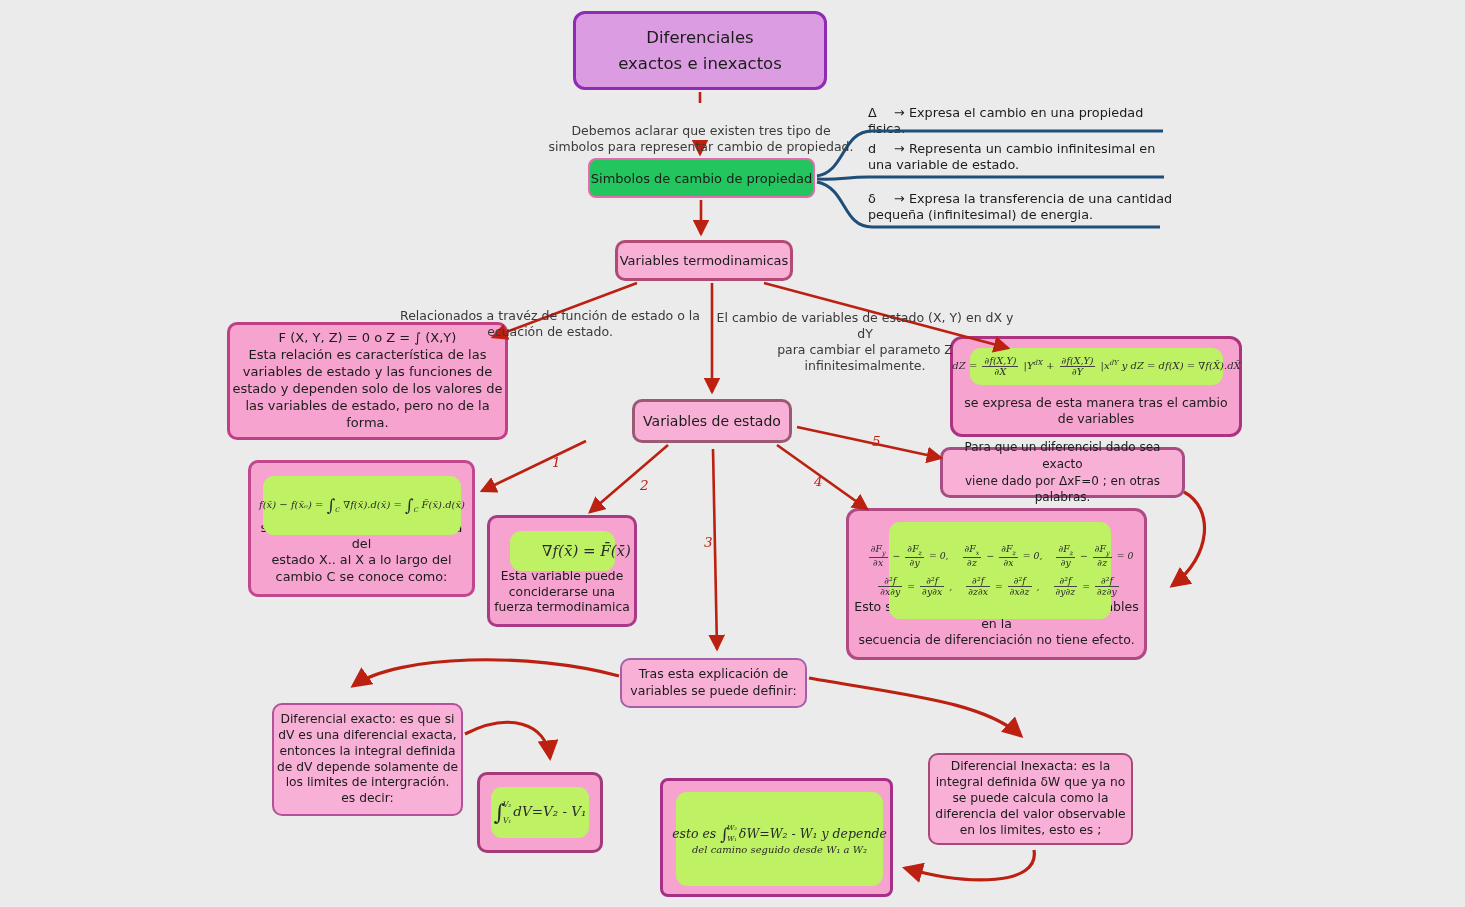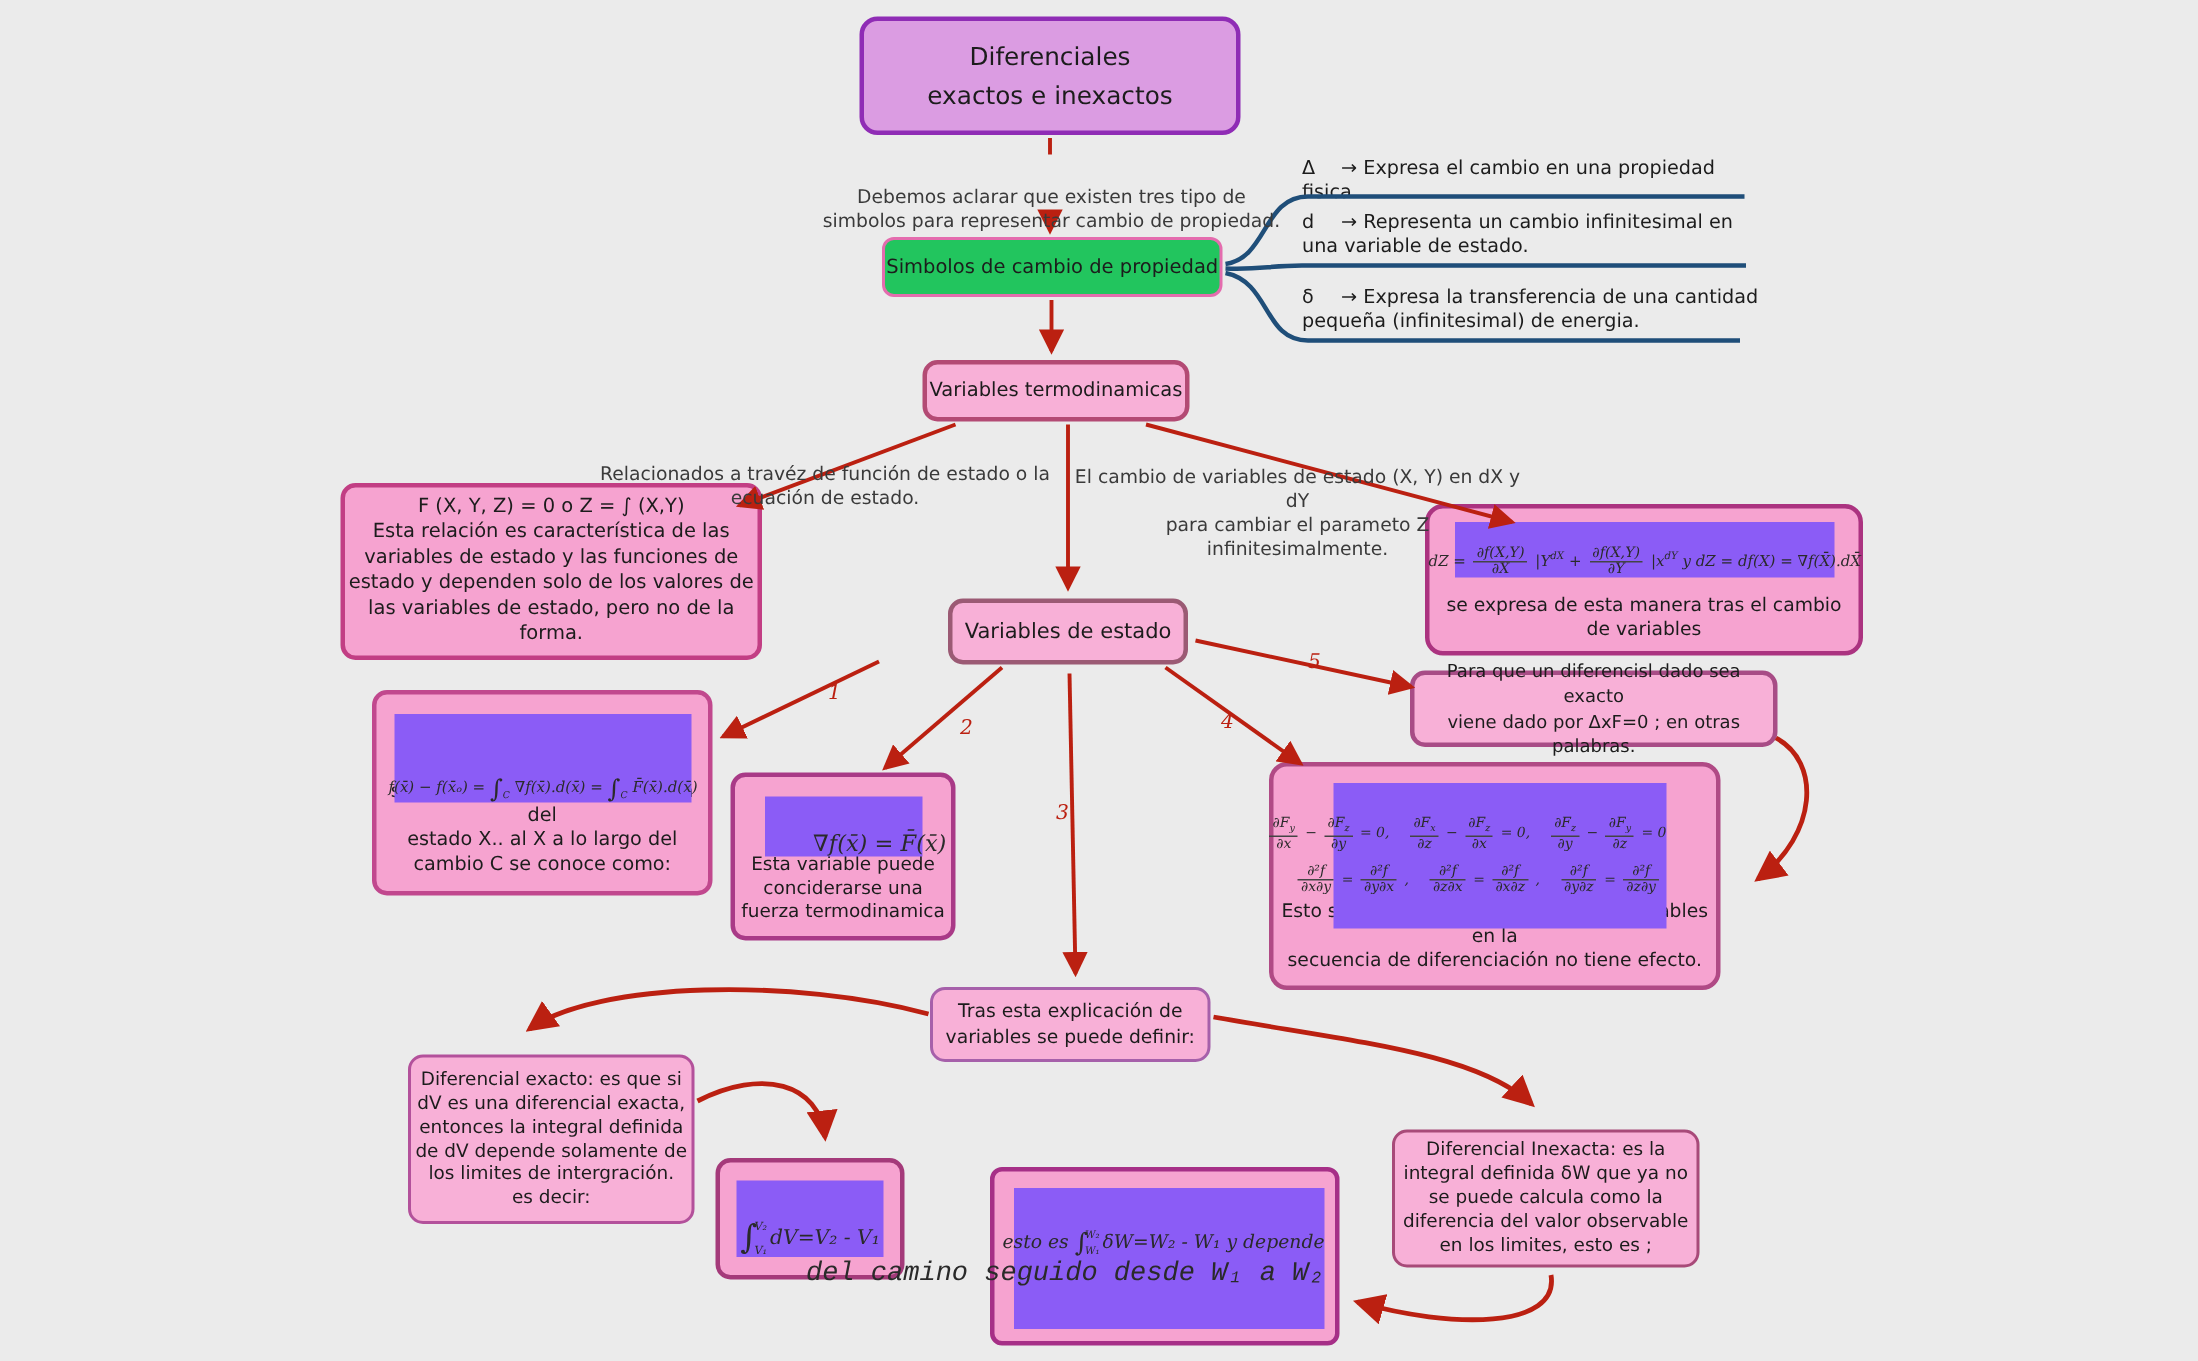--- a/index.html
+++ b/index.html
@@ -4,21 +4,21 @@
 <style>
   html,body{margin:0;padding:0;background:#ebebeb;font-family:"DejaVu Sans",sans-serif;}
   .canvas{position:relative;width:1465px;height:907px;background:#ebebeb;overflow:hidden;}
   .node{position:absolute;box-sizing:border-box;border-radius:10px;display:flex;flex-direction:column;align-items:center;justify-content:center;text-align:center;color:#1c1c1c;}
   .preline{white-space:pre-line;}
   .annot{position:absolute;z-index:4;text-align:center;color:#3a3a3a;font-size:12.5px;line-height:1.28;white-space:pre-line;}
   .symitem{position:absolute;z-index:2;color:#1c1c1c;font-size:12.8px;line-height:1.22;width:305px;text-align:left;}
   .symitem .sym{display:inline-block;min-width:22px;}
   svg.wires{position:absolute;left:0;top:0;z-index:3;pointer-events:none;}
   .numlbl{position:absolute;z-index:4;color:#bb2011;font-family:"DejaVu Serif",serif;font-style:italic;font-size:13.5px;}
-  .strip{position:absolute;background:#8b5cf6;display:flex;align-items:flex-end;justify-content:center;z-index:2;}
+  .strip{position:absolute;background:#bef264;display:flex;align-items:center;justify-content:center;z-index:2;border-radius:11px;}
   .math{font-family:"DejaVu Serif",serif;font-style:italic;color:#2a2a2a;white-space:nowrap;}
   .frac{display:inline-block;vertical-align:middle;text-align:center;line-height:1.05;margin:0 2px;}
   .frac .num{display:block;border-bottom:1px solid #444;padding:0 2px;}
   .frac .den{display:block;padding:0 2px;}
   .intg{font-size:1.65em;vertical-align:middle;}
   .intsub{font-size:0.62em;vertical-align:-0.6em;}
   .limstack{display:inline-flex;flex-direction:column;justify-content:space-between;height:24px;vertical-align:middle;font-size:7.5px;line-height:1;margin:0 2px 0 -2px;}
   .eqrow{display:flex;gap:12px;align-items:center;justify-content:center;}
   .eq{display:inline-flex;align-items:center;gap:3px;}
   sub{font-size:0.68em;}
@@ -281,21 +281,21 @@
 
   <div class="node" style="left:660px;top:778px;width:233px;height:119px;background:#f6a3d0;border:3.5px solid #a62f87;border-radius:8px;">
     <div class="strip" style="left:13px;top:11px;width:207px;height:94px;flex-direction:column;gap:0;">
       <div class="math" style="font-size:12.5px;">
         <span>esto es</span>
         <span class="intg" style="font-size:17px;">∫</span><span class="limstack" style="height:18px;font-size:6.8px;">
             <span>W₂</span>
             <span>W₁</span>
           </span><span>δW=W₂ - W₁ y depende</span>
       </div>
-      <div class="math" style="font-size:18px;font-family:Liberation Mono, monospace;">del camino seguido desde W₁ a W₂</div>
+      <div class="math" style="font-size:10px;">del camino seguido desde W₁ a W₂</div>
     </div>
   </div>
 
   <div class="node" style="left:928px;top:753px;width:205px;height:92px;background:#f8b0d7;border:2.5px solid #a84a79;font-size:12.3px;line-height:1.3;">
     <div class="preline">Diferencial Inexacta: es la
 integral definida δW que ya no
 se puede calcula como la
 diferencia del valor observable
 en los limites, esto es ;</div>
   </div>

